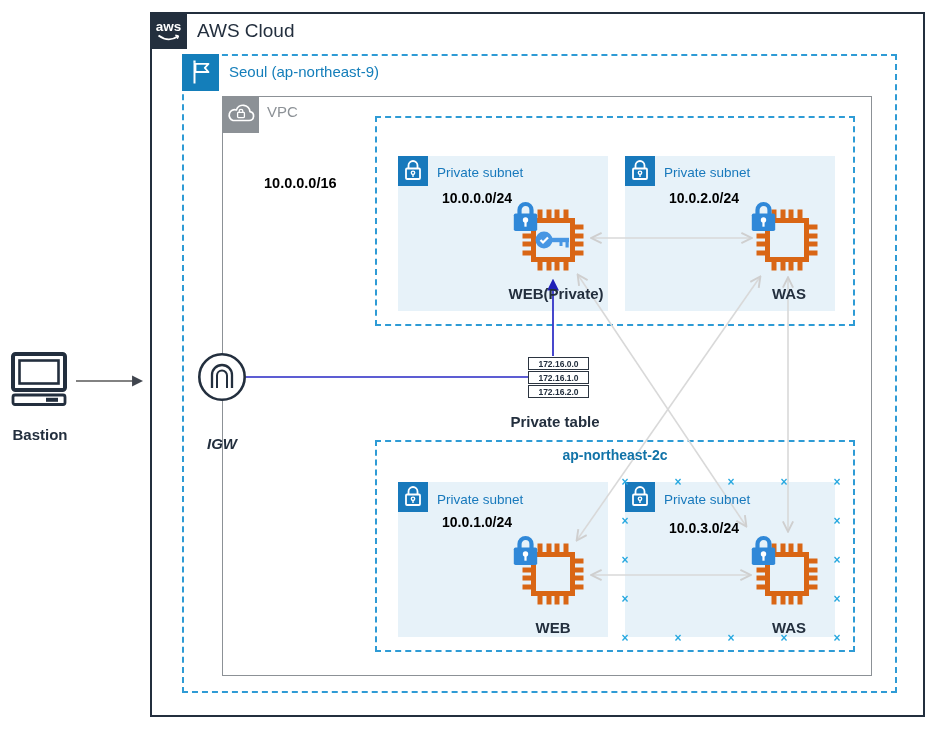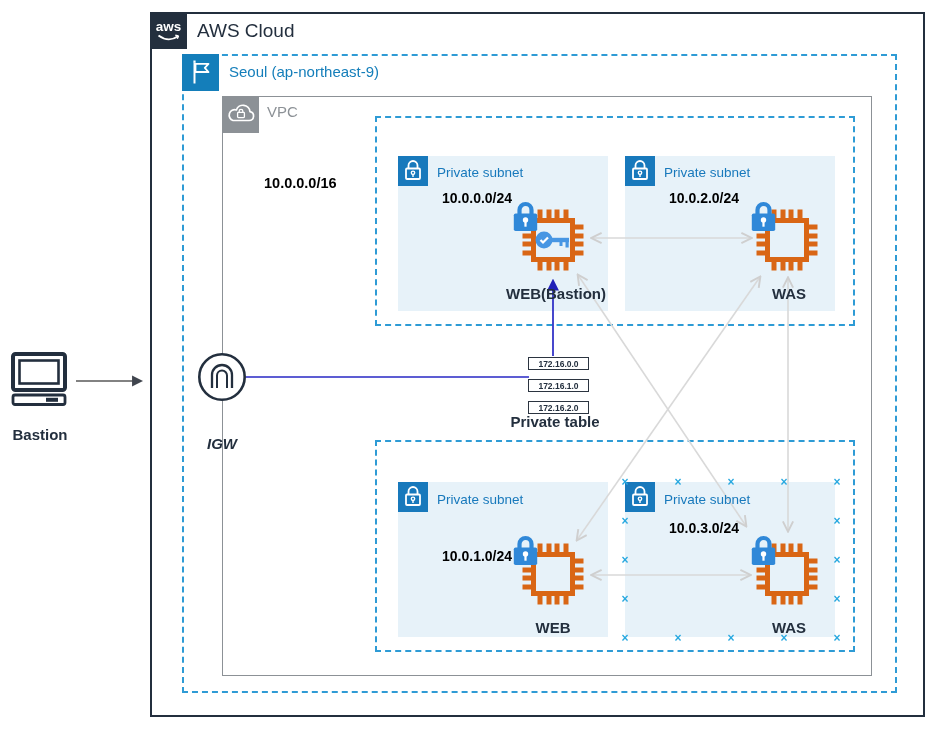--- a/index.html
+++ b/index.html
@@ -31,41 +31,41 @@
   #aws-cloud-title{left:197px;top:21px;font-size:19px;color:#232F3E;}
   #seoul-title{left:229px;top:64px;font-size:15px;color:#147EBA;}
   #vpc-title{left:267px;top:104px;font-size:15px;color:#8C9196;}
   #vpc-cidr{left:264px;top:131px;font-size:14.5px;font-weight:bold;color:#000;margin-top:45px;}
   .az-title{left:375px;width:480px;text-align:center;font-size:14px;font-weight:bold;color:#1173A8;}
   #az-a-title{top:124px;} #az-c-title{top:448px;}
   .subnet-label{font-size:13.5px;color:#1879BC;}
   .subnet-cidr{font-size:14px;font-weight:bold;color:#000;}
   #subnet-a-label{left:437px;top:166px;} #subnet-a-cidr{left:442px;top:191px;}
   #subnet-b-label{left:664px;top:166px;} #subnet-b-cidr{left:669px;top:191px;}
-  #subnet-c-label{left:437px;top:493px;} #subnet-c-cidr{left:442px;top:515px;margin-top:34px;}
+  #subnet-c-label{left:437px;top:493px;} #subnet-c-cidr{left:442px;top:515px;}
   #subnet-d-label{left:664px;top:493px;} #subnet-d-cidr{left:669px;top:521px;}
   .node-label{font-size:15px;font-weight:bold;color:#232F3E;transform:translateX(-50%);}
   #label-web-bastion{left:556px;top:286px;} #label-was-a{left:789px;top:286px;}
   #label-web-c{left:553px;top:620px;text-align:center;}      #label-was-c{left:789px;top:620px;}
   #igw-label{left:222px;top:436px;font-style:italic;} #client-label{left:40px;top:427px;}
   #routing-label{left:555px;top:414px;}
   
   .node{position:absolute;z-index:3;}
   .chip{width:66px;height:66px;}
   #chip-web-bastion{left:520px;top:207px;} #chip-was-a{left:754px;top:207px;}
   #chip-web-c{left:520px;top:541px;}       #chip-was-c{left:754px;top:541px;}
   .padlock{width:27px;height:33px;z-index:4;}
   #lock-web-bastion{left:512px;top:200px;} #lock-was-a{left:750px;top:200px;}
   #lock-web-c{left:512px;top:534px;}       #lock-was-c{left:750px;top:534px;}
   .keyicon{width:36px;height:22px;z-index:4;}
   #key-web-bastion{left:535px;top:229px;}
   #igw-icon{left:196px;top:351px;width:52px;height:52px;}
   #client-icon{left:10px;top:351px;width:58px;height:56px;}
   
-  #routing-table{left:528px;top:357px;z-index:3;display:flex;flex-direction:column;gap:9px;}
+  #routing-table{left:528px;top:357px;z-index:3;display:flex;flex-direction:column;gap:1px;}
   .rt-cell{width:61px;height:13px;border:1.5px solid #2B3440;background:#fff;color:#232F3E;
            font-size:8.5px;font-weight:600;display:flex;align-items:center;justify-content:center;}
   
   #connectors{position:absolute;left:0;top:0;z-index:2;pointer-events:none;}
   .gline{stroke:#D9D9D9;stroke-width:1.6;}
   .bline{stroke:#2727C4;stroke-width:1.7;}
   .cline{stroke:#595959;stroke-width:1.4;}
   
   .selx{position:absolute;z-index:5;color:#29A9E0;font-size:12px;font-weight:bold;
         transform:translate(-50%,-50%);line-height:1;}
@@ -213,20 +213,21 @@
   <div class="badge subnet-badge" id="subnet-d-badge">
     <svg width="30" height="30">
         <use href="#sym-subnet-lock"></use>
       </svg>
   </div>
 
   <div class="t" id="aws-cloud-title">AWS Cloud</div>
   <div class="t" id="seoul-title">Seoul (ap-northeast-9)</div>
   <div class="t" id="vpc-title">VPC</div>
   <div class="t" id="vpc-cidr">10.0.0.0/16</div>
+  <div class="t az-title" id="az-c-title">ap-northeast-2c</div>
   <div class="t subnet-label" id="subnet-a-label">Private subnet</div>
   <div class="t subnet-cidr" id="subnet-a-cidr">10.0.0.0/24</div>
   <div class="t subnet-label" id="subnet-b-label">Private subnet</div>
   <div class="t subnet-cidr" id="subnet-b-cidr">10.0.2.0/24</div>
   <div class="t subnet-label" id="subnet-c-label">Private subnet</div>
   <div class="t subnet-cidr" id="subnet-c-cidr">10.0.1.0/24</div>
   <div class="t subnet-label" id="subnet-d-label">Private subnet</div>
   <div class="t subnet-cidr" id="subnet-d-cidr">10.0.3.0/24</div>
 
   <svg class="node chip" id="chip-web-bastion">
@@ -250,21 +251,21 @@
   <svg class="node padlock" id="lock-was-a">
       <use href="#sym-padlock"></use>
     </svg>
   <svg class="node padlock" id="lock-web-c">
       <use href="#sym-padlock"></use>
     </svg>
   <svg class="node padlock" id="lock-was-c">
       <use href="#sym-padlock"></use>
     </svg>
 
-  <div class="t node-label" id="label-web-bastion">WEB(Bastion)</div>
+  <div class="t node-label" id="label-web-bastion">WEB(Private)</div>
   <div class="t node-label" id="label-was-a">WAS</div>
   <div class="t node-label" id="label-web-c">WEB</div>
   <div class="t node-label" id="label-was-c">WAS</div>
 
   <svg class="node" id="igw-icon">
       <use href="#sym-igw"></use>
     </svg>
   <div class="t node-label" id="igw-label">IGW</div>
 
   <svg class="node" id="client-icon">

